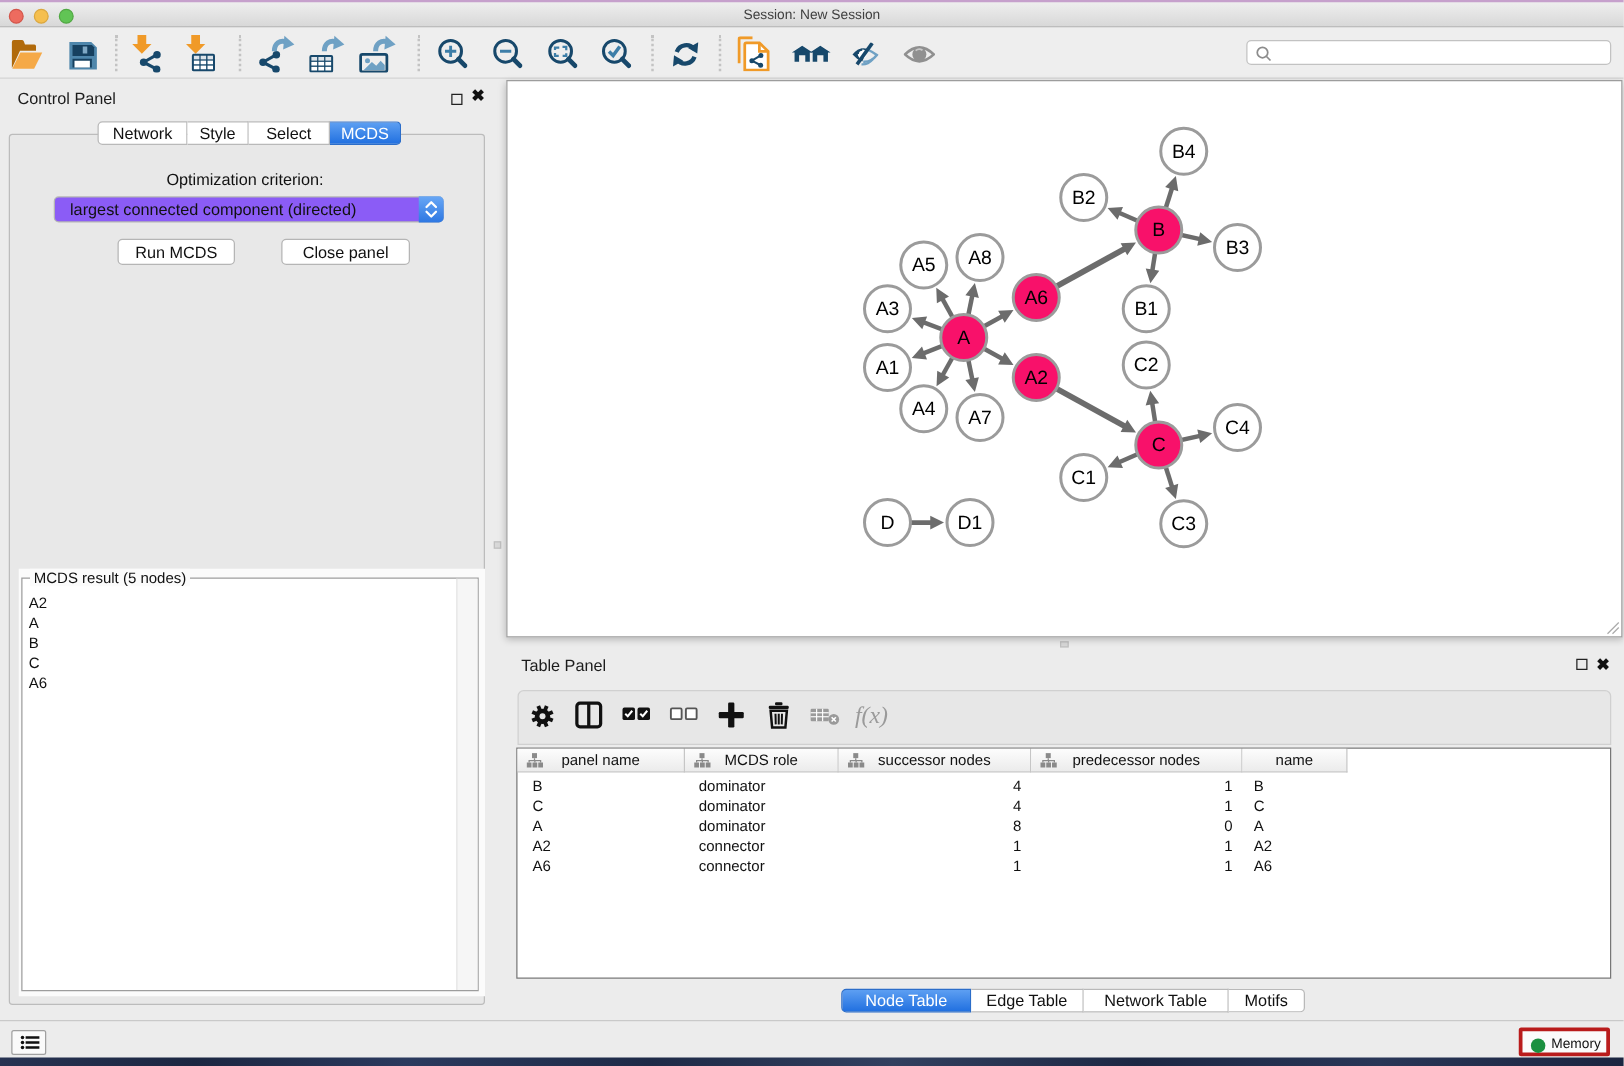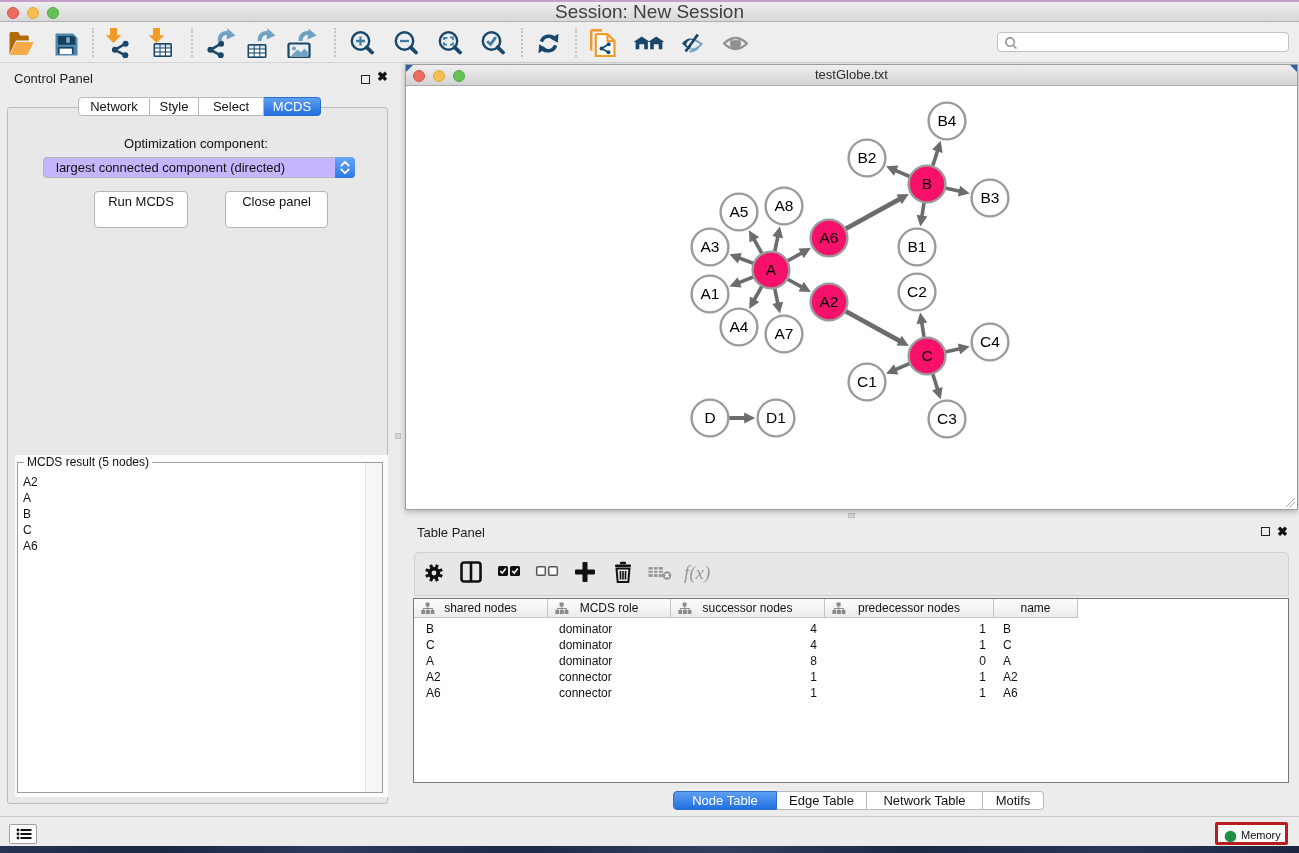--- a/index.html
+++ b/index.html
@@ -3,21 +3,21 @@
 <meta charset="utf-8">
 <style>
 * { margin:0; padding:0; box-sizing:border-box; }
 html,body { width:1299px; height:853px; overflow:hidden; }
 body { position:relative; font-family:"Liberation Sans", sans-serif; background:#ececec; }
 .abs { position:absolute; }
 
 #deskTop { left:0; top:0; width:1299px; height:2px; background:#c6a0cc; }
 #titlebar { left:0; top:2px; width:1299px; height:20px;
   background:linear-gradient(#eeeeee,#d8d8d8); border-bottom:1px solid #b0b0b0; }
-#titlebar .title { width:100%; text-align:center; font-size:19px; color:#3f3f3f; line-height:20px; }
+#titlebar .title { width:100%; text-align:center; font-size:11px; color:#3f3f3f; line-height:20px; }
 .light { position:absolute; width:12px; height:12px; border-radius:50%; top:5px; }
 #titlebar .r { left:7px;  background:#ed6b5f; border:0.5px solid #d3554a;}
 #titlebar .y { left:27px; background:#f5bf4f; border:0.5px solid #dba73e;}
 #titlebar .g { left:47px; background:#61c455; border:0.5px solid #51a843;}
 #toolbar { left:0; top:22px; width:1299px; height:41px; background:#eeeeee; border-bottom:1px solid #d4d4d4;}
 .tsep { position:absolute; top:6px; height:29px; width:0; border-left:2px dotted #c3c3c3; }
 .ticon { position:absolute; top:3px; }
 #searchbox { position:absolute; left:997px; top:10px; width:292px; height:20px; background:#ffffff;
   border:1px solid #c2c2c2; border-radius:4px; }
 
@@ -25,25 +25,25 @@
 .wicon-sq { width:9px; height:9px; border:1.6px solid #222; }
 .wicon-x { font-size:13px; color:#111; font-weight:bold; line-height:12px;}
 #cp-box { left:7px; top:107px; width:381px; height:697px; border:1px solid #bcbcbc; background:#e8e8e8; border-radius:3px;}
 .tabs { position:absolute; display:flex; }
 .tab { height:19px; background:#ffffff; border:1px solid #b9b9b9; border-left:none;
   font-size:13px; color:#111; text-align:center; line-height:18px; }
 .tab.first { border-left:1px solid #b9b9b9; border-radius:4px 0 0 4px; }
 .tab.last { border-radius:0 4px 4px 0; }
 .tab.sel { background:linear-gradient(#5d9ff2,#2170e0); color:#fff; border-color:#2b6dc9; }
 #opt-label { left:8px; top:136px; width:376px; text-align:center; font-size:13px; color:#111; }
-#dropdown { left:43px; top:157px; width:312px; height:21px; background:#c4b5fd; border:1px solid #b5b5b5; border-radius:4px; }
+#dropdown { left:43px; top:157px; width:312px; height:21px; background:#8b5cf6; border:1px solid #b5b5b5; border-radius:4px; }
 #dropdown .txt { position:absolute; left:12px; top:2px; font-size:13px; color:#111; }
 #dropdown .spin { position:absolute; right:-1px; top:-1px; width:20px; height:21px; border-radius:0 4px 4px 0;
   background:linear-gradient(#68a7f5,#2d77e2); }
-.btn { position:absolute; height:37px; background:#ffffff; border:1px solid #b5b5b5; border-radius:4px;
+.btn { position:absolute; height:21px; background:#ffffff; border:1px solid #b5b5b5; border-radius:4px;
   font-size:13px; color:#111; text-align:center; line-height:19px; }
 #mcds-white { left:15px; top:455px; width:373px; height:342px; background:#fbfbfb; }
 #mcds-box { left:17px; top:462px; width:366px; height:331px; border:1px solid #9d9d9d; background:#ffffff;}
 #mcds-label { left:24px; top:455px; font-size:12px; color:#111; background:#fbfbfb; padding:0 3px; }
 #mcds-list { left:23px; top:474px; font-size:12px; color:#111; line-height:16px; }
 #mcds-scroll { left:365px; top:463px; width:17px; height:329px; background:#f6f6f6; border-left:1px solid #e3e3e3; }
 
 #netwin { left:405px; top:64px; width:893px; height:446px; background:#ffffff;
   border:1px solid #9d9d9d; box-shadow:0 2px 6px rgba(0,0,0,0.25); }
 #net-titlebar { position:absolute; left:0; top:0; width:100%; height:21px;
@@ -210,48 +210,40 @@
 <div id="cp-title" class="abs">Control Panel</div>
 <div class="abs wicon-sq" style="left:361px; top:75px;"></div>
 <div class="abs wicon-x" style="left:377px; top:70.8px;">✖</div>
 <div id="cp-box" class="abs"></div>
 <div class="tabs" style="left:78px; top:97px;">
   <div class="tab first" style="width:72px;">Network</div>
   <div class="tab" style="width:49px;">Style</div>
   <div class="tab" style="width:65px;">Select</div>
   <div class="tab last sel" style="width:57px;">MCDS</div>
 </div>
-<div id="opt-label" class="abs">Optimization component:</div>
+<div id="opt-label" class="abs">Optimization criterion:</div>
 <div id="dropdown" class="abs">
   <div class="txt">largest connected component (directed)</div>
   <div class="spin"><svg width="20" height="21" viewBox="0 0 20 21">
         <path d="M6.2 8.6 L10 4.8 L13.8 8.6" fill="none" stroke="#fff" stroke-width="1.8" stroke-linecap="round" stroke-linejoin="round"></path>
         <path d="M6.2 12.4 L10 16.2 L13.8 12.4" fill="none" stroke="#fff" stroke-width="1.8" stroke-linecap="round" stroke-linejoin="round"></path>
       </svg></div>
 </div>
 <div class="btn" style="left:94px; top:191px; width:94px;">Run MCDS</div>
 <div class="btn" style="left:202px; top:191px; width:103px;margin-left:23px;">Close panel</div>
 <div id="mcds-white" class="abs"></div>
 <div id="mcds-box" class="abs"></div>
 <div id="mcds-scroll" class="abs"></div>
 <div id="mcds-label" class="abs">MCDS result (5 nodes)</div>
 <div id="mcds-list" class="abs">A2<br>A<br>B<br>C<br>A6</div>
 
 <div class="abs" style="left:395px; top:433px; width:6px; height:6px; background:#d8d8d8; border:1px solid #c0c0c0;"></div>
 <div class="abs" style="left:848px; top:513px; width:7px; height:5px; background:#d8d8d8; border:1px solid #c0c0c0;"></div>
 
 <div id="netwin" class="abs">
-  <div id="net-titlebar">
-    <div class="light r"></div>
-      <div class="light y"></div>
-      <div class="light g"></div>
-    <div class="title">testGlobe.txt</div>
-    <div class="bluecorner" style="left:0; border-top:7px solid #2f62a8; border-right:7px solid transparent;"></div>
-    <div class="bluecorner" style="right:0; border-top:7px solid #2f62a8; border-left:7px solid transparent;"></div>
-  </div>
   <svg width="891" height="424" viewBox="0 0 891 424" style="position:absolute;left:0;top:21px;">
 <line x1="365.0" y1="184.0" x2="331.9" y2="171.5" stroke="#6c6c6c" stroke-width="3.6"></line>
 <polygon points="323.5,168.3 335.7,167.1 334.2,171.0 333.3,173.4 331.8,177.4" fill="#6c6c6c"></polygon>
 <line x1="365.0" y1="184.0" x2="347.4" y2="152.1" stroke="#6c6c6c" stroke-width="3.6"></line>
 <polygon points="343.0,144.2 353.2,151.2 349.5,153.2 347.2,154.5 343.5,156.5" fill="#6c6c6c"></polygon>
 <line x1="365.0" y1="184.0" x2="372.1" y2="149.2" stroke="#6c6c6c" stroke-width="3.6"></line>
 <polygon points="373.9,140.4 377.1,152.3 372.9,151.4 370.4,150.9 366.3,150.1" fill="#6c6c6c"></polygon>
 <line x1="365.0" y1="184.0" x2="331.7" y2="197.1" stroke="#6c6c6c" stroke-width="3.6"></line>
 <polygon points="323.4,200.4 331.6,191.2 333.1,195.1 334.1,197.6 335.6,201.5" fill="#6c6c6c"></polygon>
 <line x1="365.0" y1="184.0" x2="347.6" y2="215.0" stroke="#6c6c6c" stroke-width="3.6"></line>
@@ -390,21 +382,21 @@
   <div class="th" style="left:0px; width:134px;">
       <svg width="14" height="13" viewBox="0 0 14 13" style="position:absolute;left:7px;top:3px;">
         <g fill="#8a8a8a">
           <rect x="4.6" y="0.5" width="4" height="4"></rect>
           <rect x="0.4" y="8" width="3.8" height="4"></rect>
           <rect x="5.0" y="8" width="3.8" height="4"></rect>
           <rect x="9.6" y="8" width="3.8" height="4"></rect>
         </g>
         <path d="M6.6 4.5 v2 M2.3 8 v-1.5 h9.2 v1.5 M6.9 6.5 v1.5" fill="none" stroke="#8a8a8a" stroke-width="1"></path>
       </svg>
-      <div class="lbl">shared nodes</div>
+      <div class="lbl">panel name</div>
     </div>
     <div class="th" style="left:134px; width:123px;">
       <svg width="14" height="13" viewBox="0 0 14 13" style="position:absolute;left:7px;top:3px;">
         <g fill="#8a8a8a">
           <rect x="4.6" y="0.5" width="4" height="4"></rect>
           <rect x="0.4" y="8" width="3.8" height="4"></rect>
           <rect x="5.0" y="8" width="3.8" height="4"></rect>
           <rect x="9.6" y="8" width="3.8" height="4"></rect>
         </g>
         <path d="M6.6 4.5 v2 M2.3 8 v-1.5 h9.2 v1.5 M6.9 6.5 v1.5" fill="none" stroke="#8a8a8a" stroke-width="1"></path>

